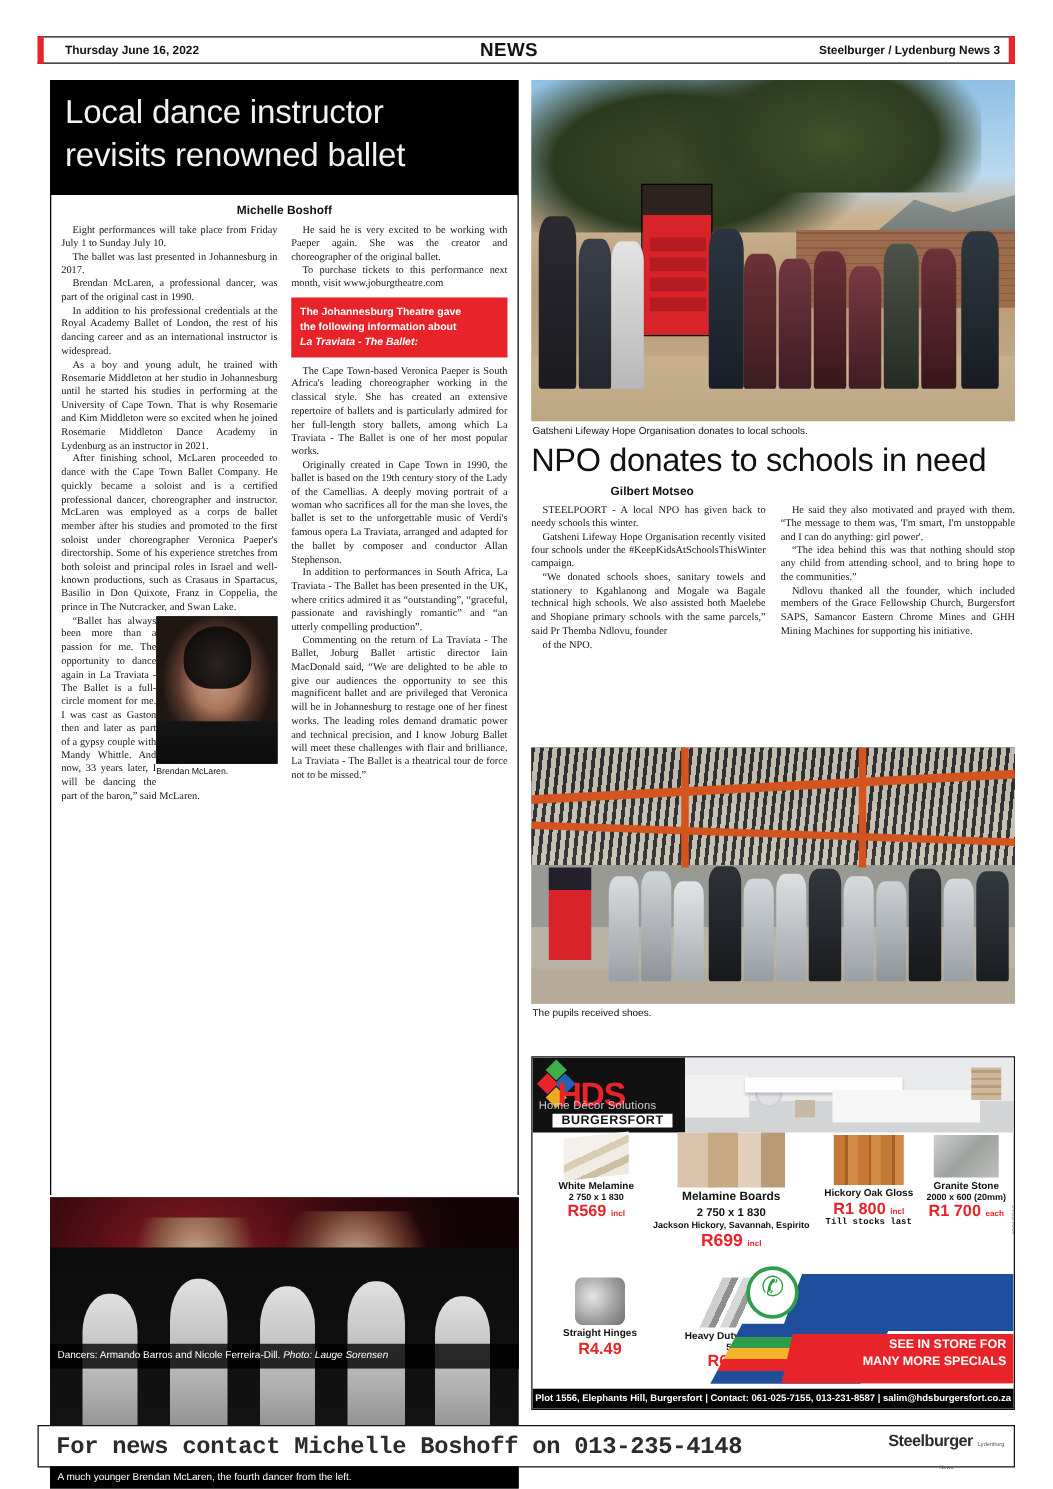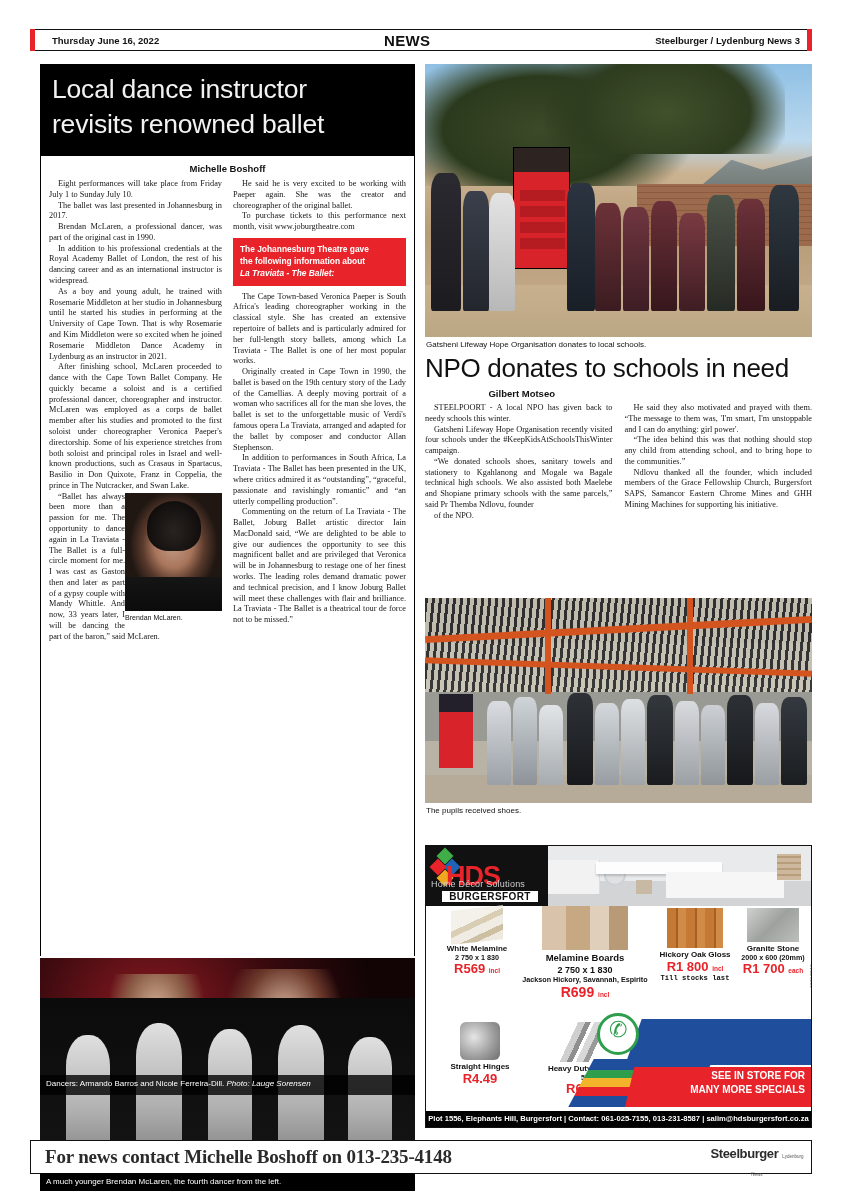--- a/index.html
+++ b/index.html
@@ -344,21 +344,21 @@
   }
 
   
   .footer {
     position:absolute; left:30px; top:1140px; width:782px; height:34px;
     border:1.5px solid #111; background:#fff;
     display:flex; align-items:center; justify-content:space-between;
     padding: 0 6px 0 14px;
   }
   .footer .ftext {
-    font-family:Liberation Serif, serif;
+    font-family:Liberation Mono, monospace;
     font-size:19px; font-weight:bold; color:#2b2b2b; letter-spacing:-.2px;
   }
   .footer .flogo {
     width:96px; height:26px; background:#fff; position:relative; text-align:center;
   }
   .footer .flogo .fl1 {
     font-family:"Liberation Sans", sans-serif; font-size:13px; font-weight:bold;
     color:#2b2b2b; letter-spacing:-.4px; line-height:13px;
   }
   .footer .flogo .fl2 {

